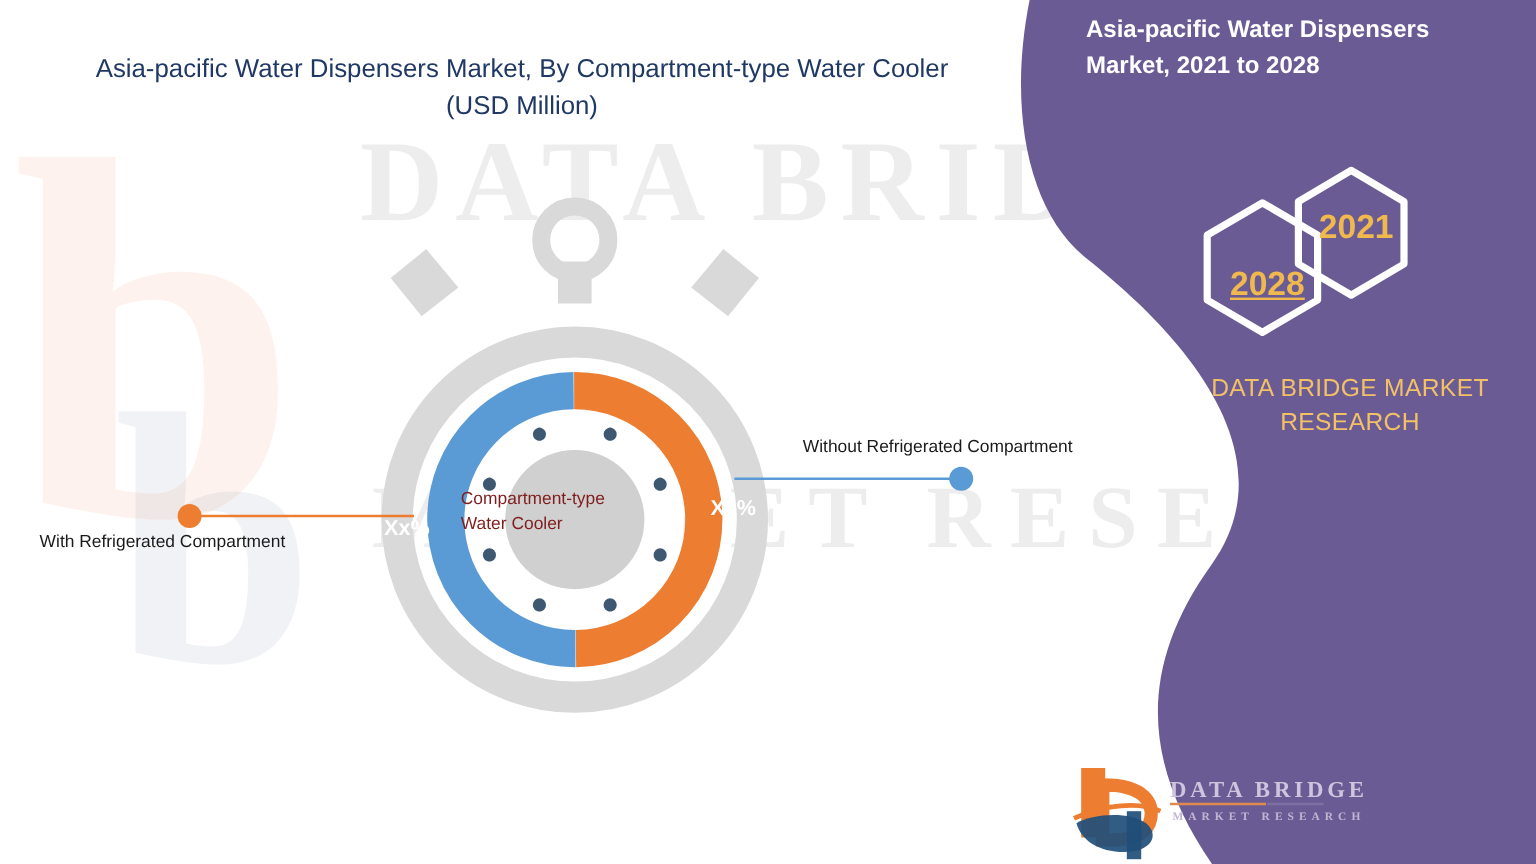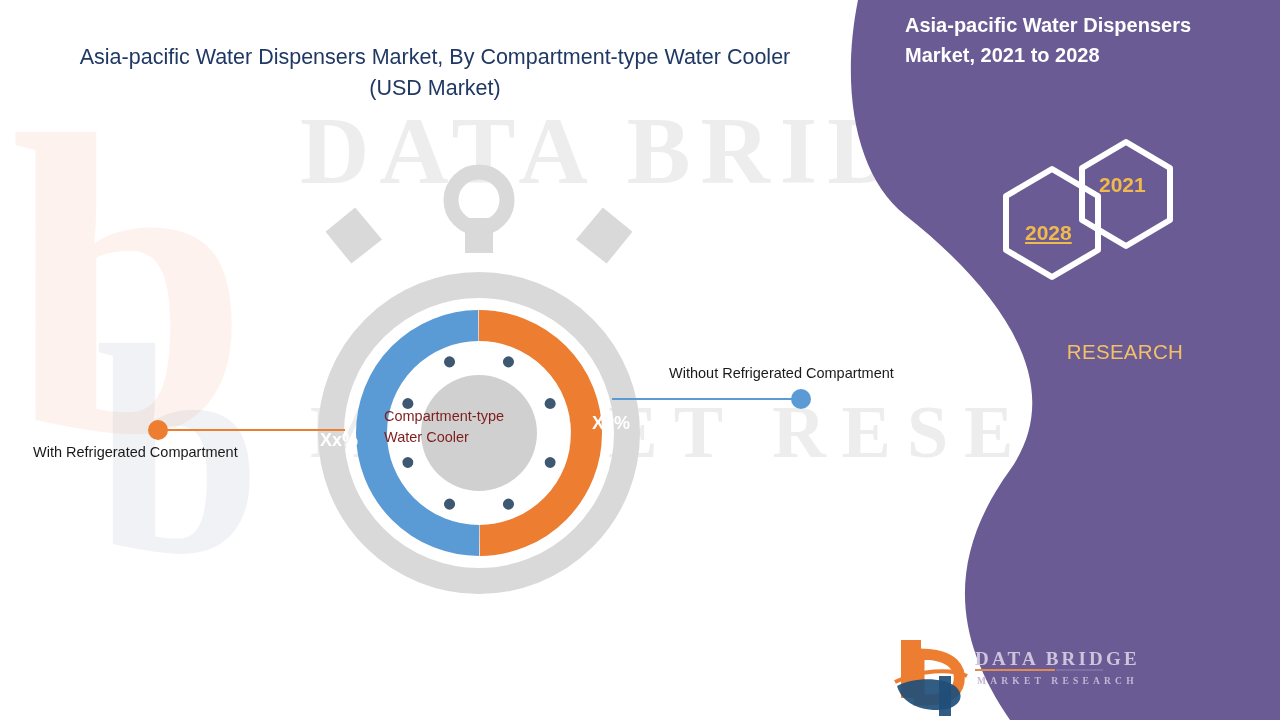--- a/index.html
+++ b/index.html
@@ -54,21 +54,21 @@
     text-align:left;color:#ffffff;
     font-size:20px;line-height:30px;font-weight:600;
   }
   .brand{
     position:absolute;left:960px;top:310px;width:330px;
     text-align:center;color:#f2c166;
     font-size:20.5px;line-height:28px;font-weight:500;
     letter-spacing:.3px;
   }
   .hex-year{
-    position:absolute;color:#f0b94d;font-size:21px;font-weight:600;
+    position:absolute;color:#f0b94d;font-size:28px;font-weight:600;
   }
   .center-label{
     position:absolute;left:384px;top:406px;width:190px;
     text-align:left;color:#7f1d1d;
     font-size:14.5px;line-height:21px;
   }
   .pct{
     position:absolute;color:#ffffff;font-size:18px;font-weight:700;
   }
   .pct-left{left:320px;top:430px;}
@@ -98,21 +98,21 @@
 
 <div id="stage">
 
   <div class="wm-b">b</div>
   <div class="wm-b2">b</div>
   <div class="wm-text">DATA BRIDGE</div>
   <div class="wm-text2">MARKET RESEARCH</div>
 
   <div class="title">
     <span>Asia-pacific Water Dispensers Market,  By Compartment-type Water Cooler</span><br>
-    <span>(USD Market)</span>
+    <span>(USD Million)</span>
   </div>
 
   <svg class="panel-svg" width="1280" height="720" viewBox="0 0 1280 720">
     <defs>
       <clipPath id="clipStage">
           <rect x="0" y="0" width="1280" height="720"></rect>
         </clipPath>
     </defs>
 
     <g transform="translate(479,433)">
@@ -195,20 +195,20 @@
   <div class="callout callout-left">With Refrigerated Compartment</div>
   <div class="callout callout-right">Without Refrigerated Compartment</div>
 
   <div class="panel-title">
     <span>Asia-pacific Water Dispensers</span><br>
     <span>Market, 2021 to 2028</span>
   </div>
   <div class="hex-year" style="left:1025px;top:221px;text-decoration:underline;">2028</div>
   <div class="hex-year" style="left:1099px;top:173px;">2021</div>
   <div class="brand">
-    <br>
+    <span>DATA BRIDGE MARKET</span><br>
     <span>RESEARCH</span>
   </div>
 
   <div class="logo-text-1">DATA BRIDGE</div>
   <div class="logo-text-2">MARKET RESEARCH</div>
 
 </div>
 
 </body></html>

